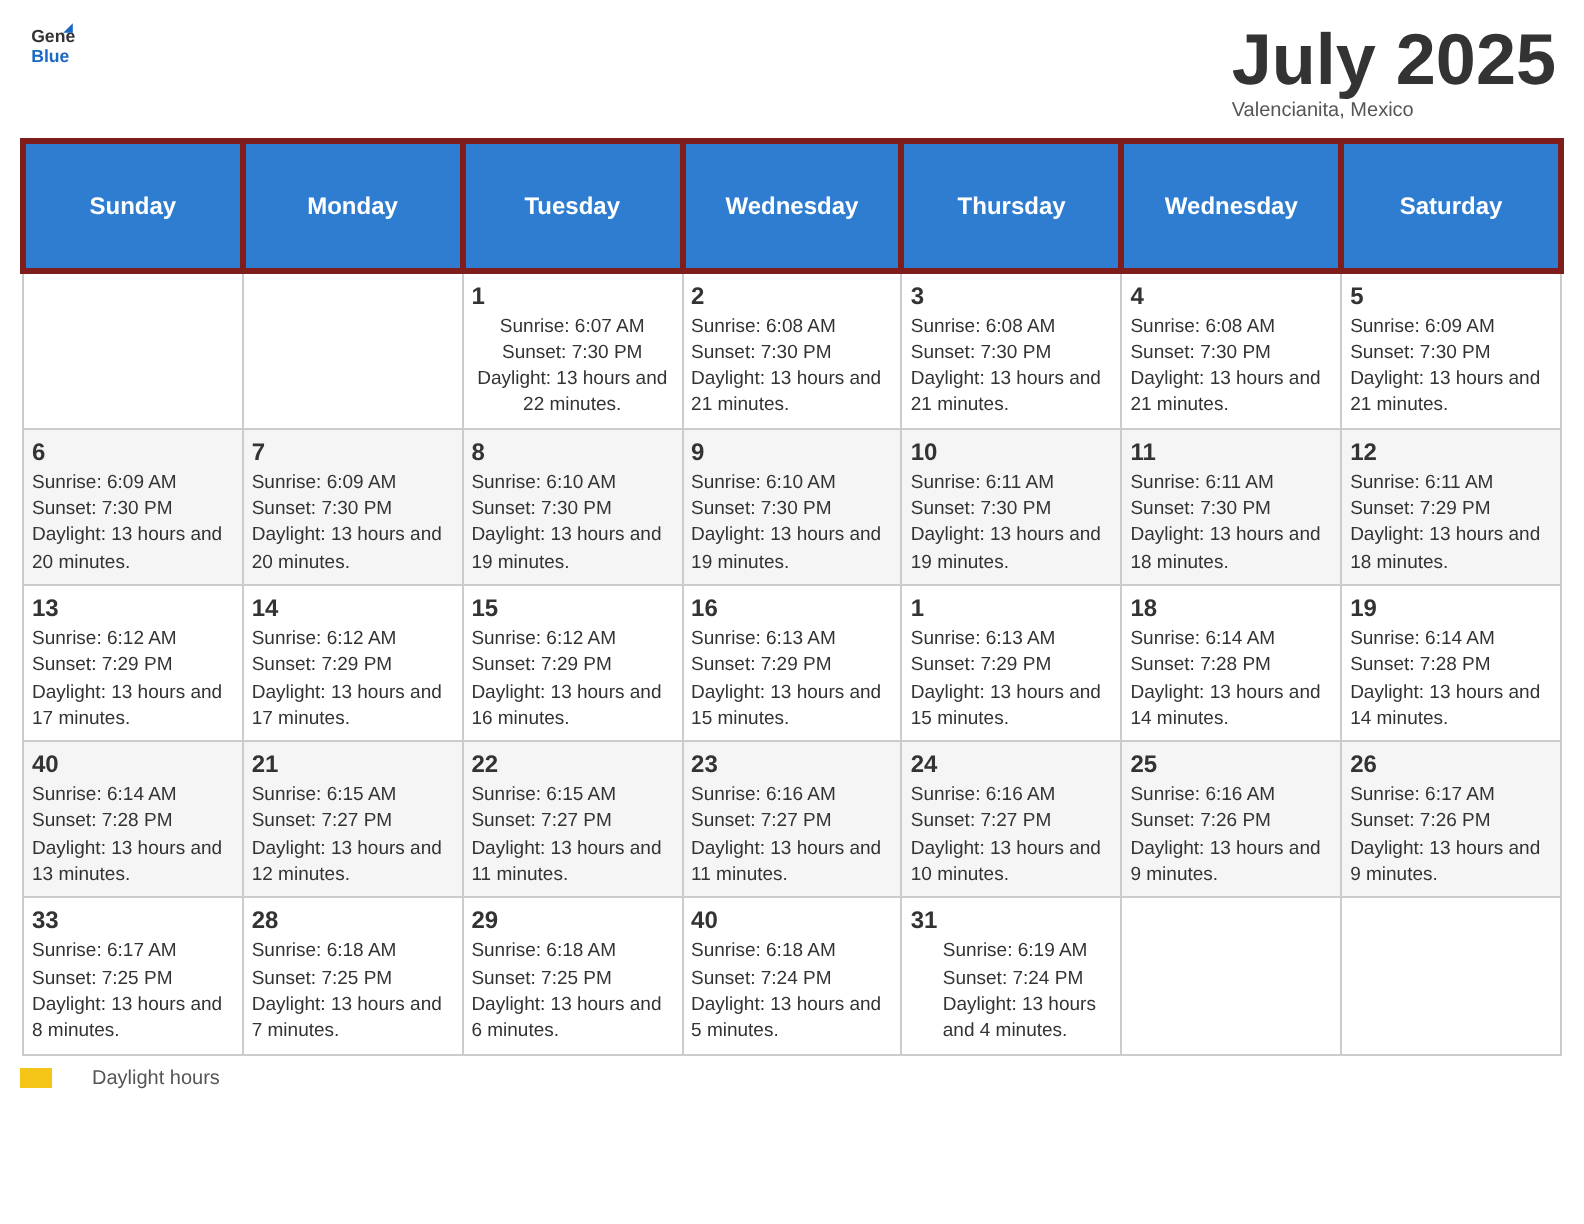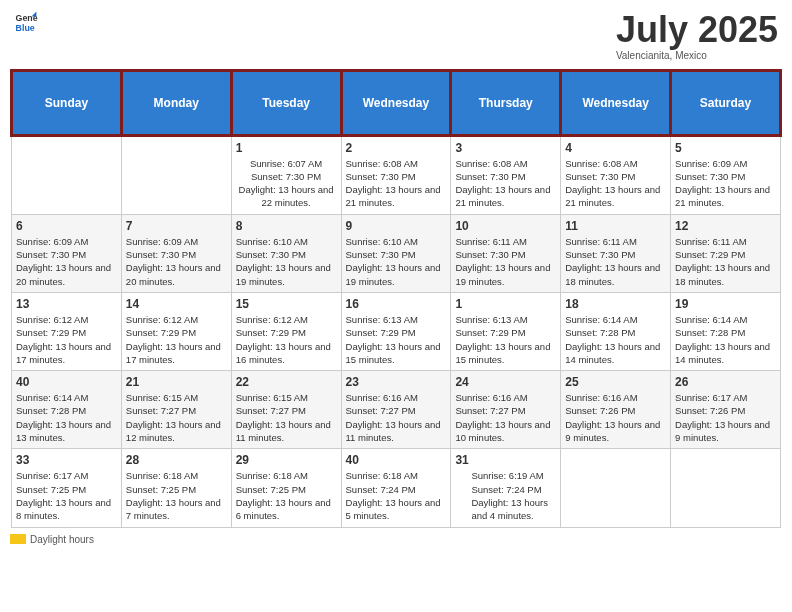--- a/index.html
+++ b/index.html
@@ -75,21 +75,21 @@
       font-size: 9.5px;
       line-height: 1.4;
       color: #333;
     }
     .footer {
       margin-top: 6px;
       font-size: 10px;
       color: #555;
       display: flex;
       align-items: center;
-      gap: 4px;
+      gap: 20px;
     }
     .footer-legend {
       width: 16px;
       height: 10px;
       background: #f5c518;
       display: inline-block;
     }
   </style>
 </head>
 <body>

